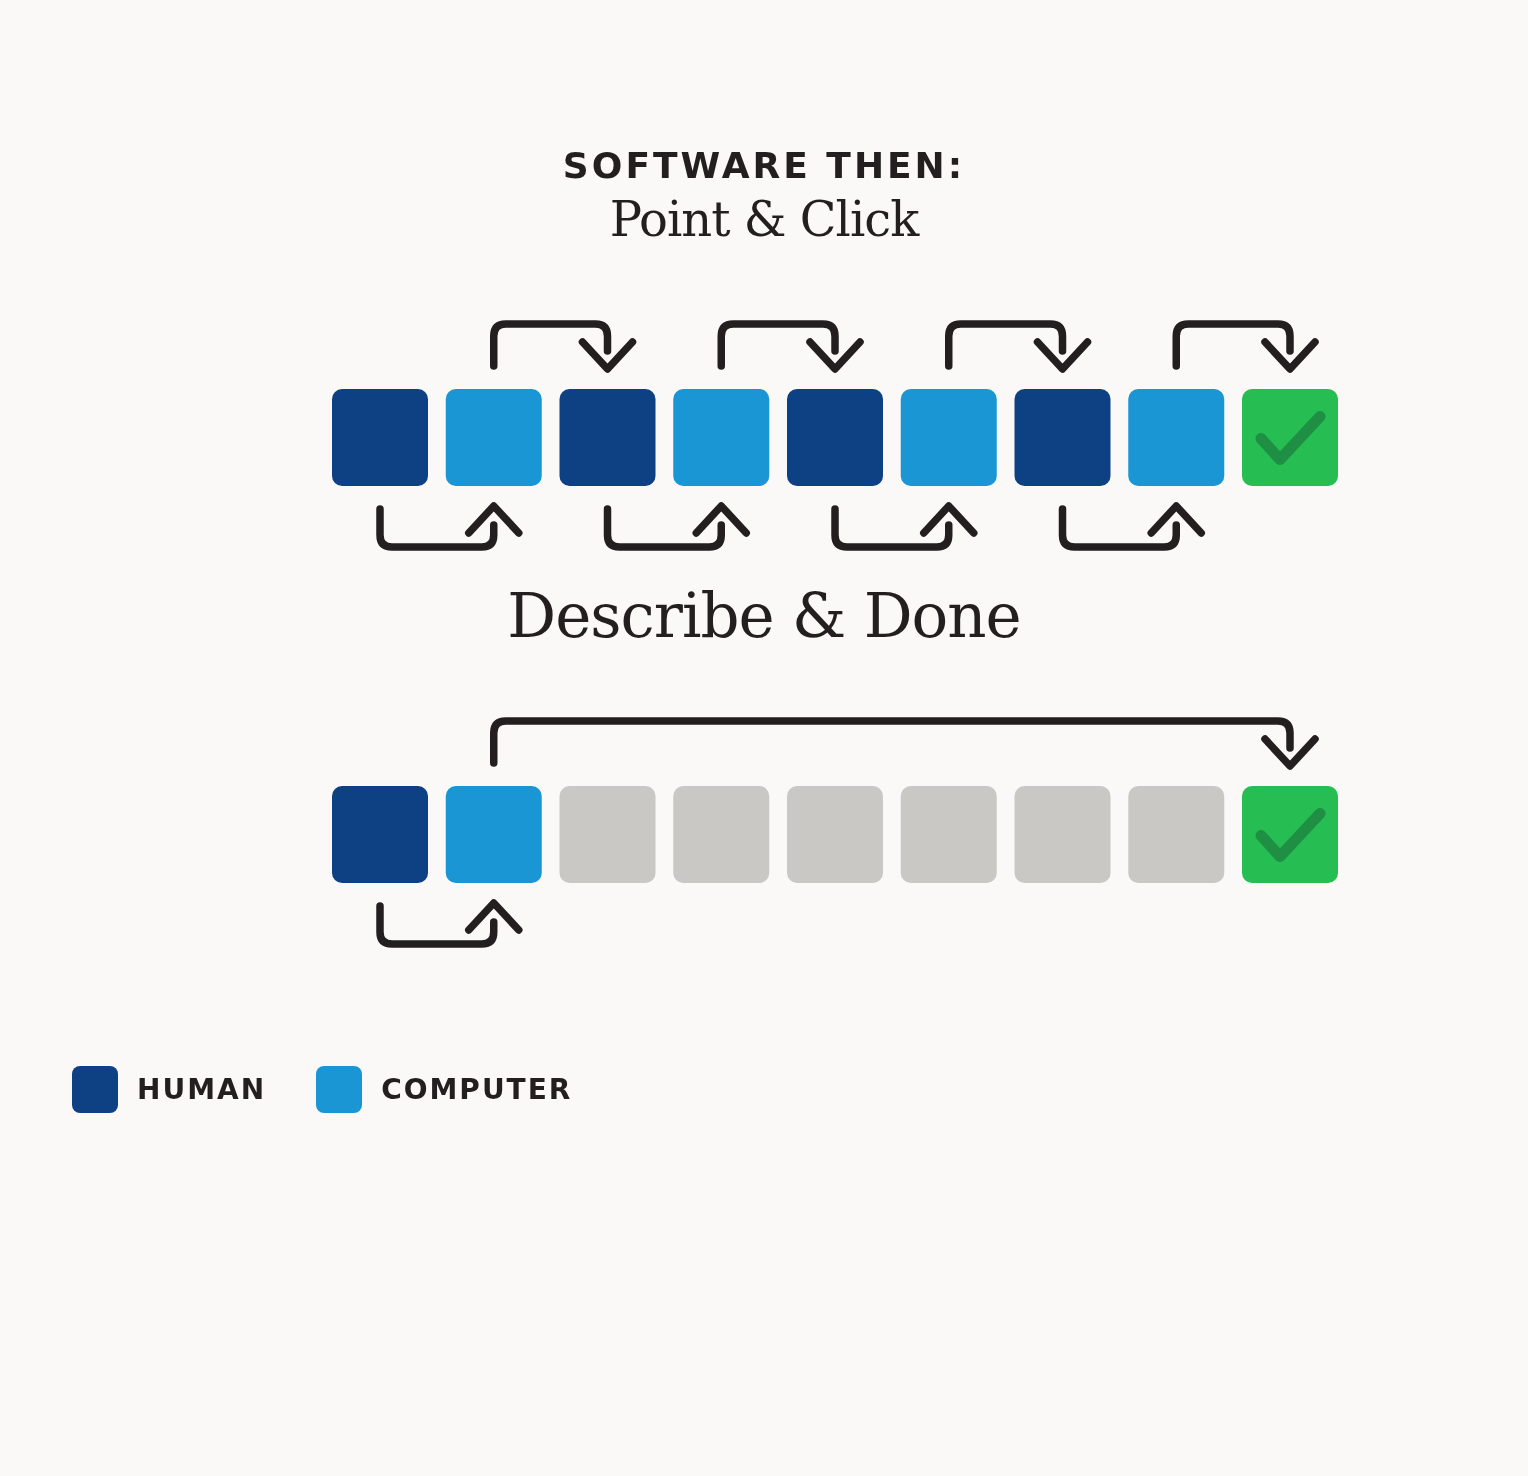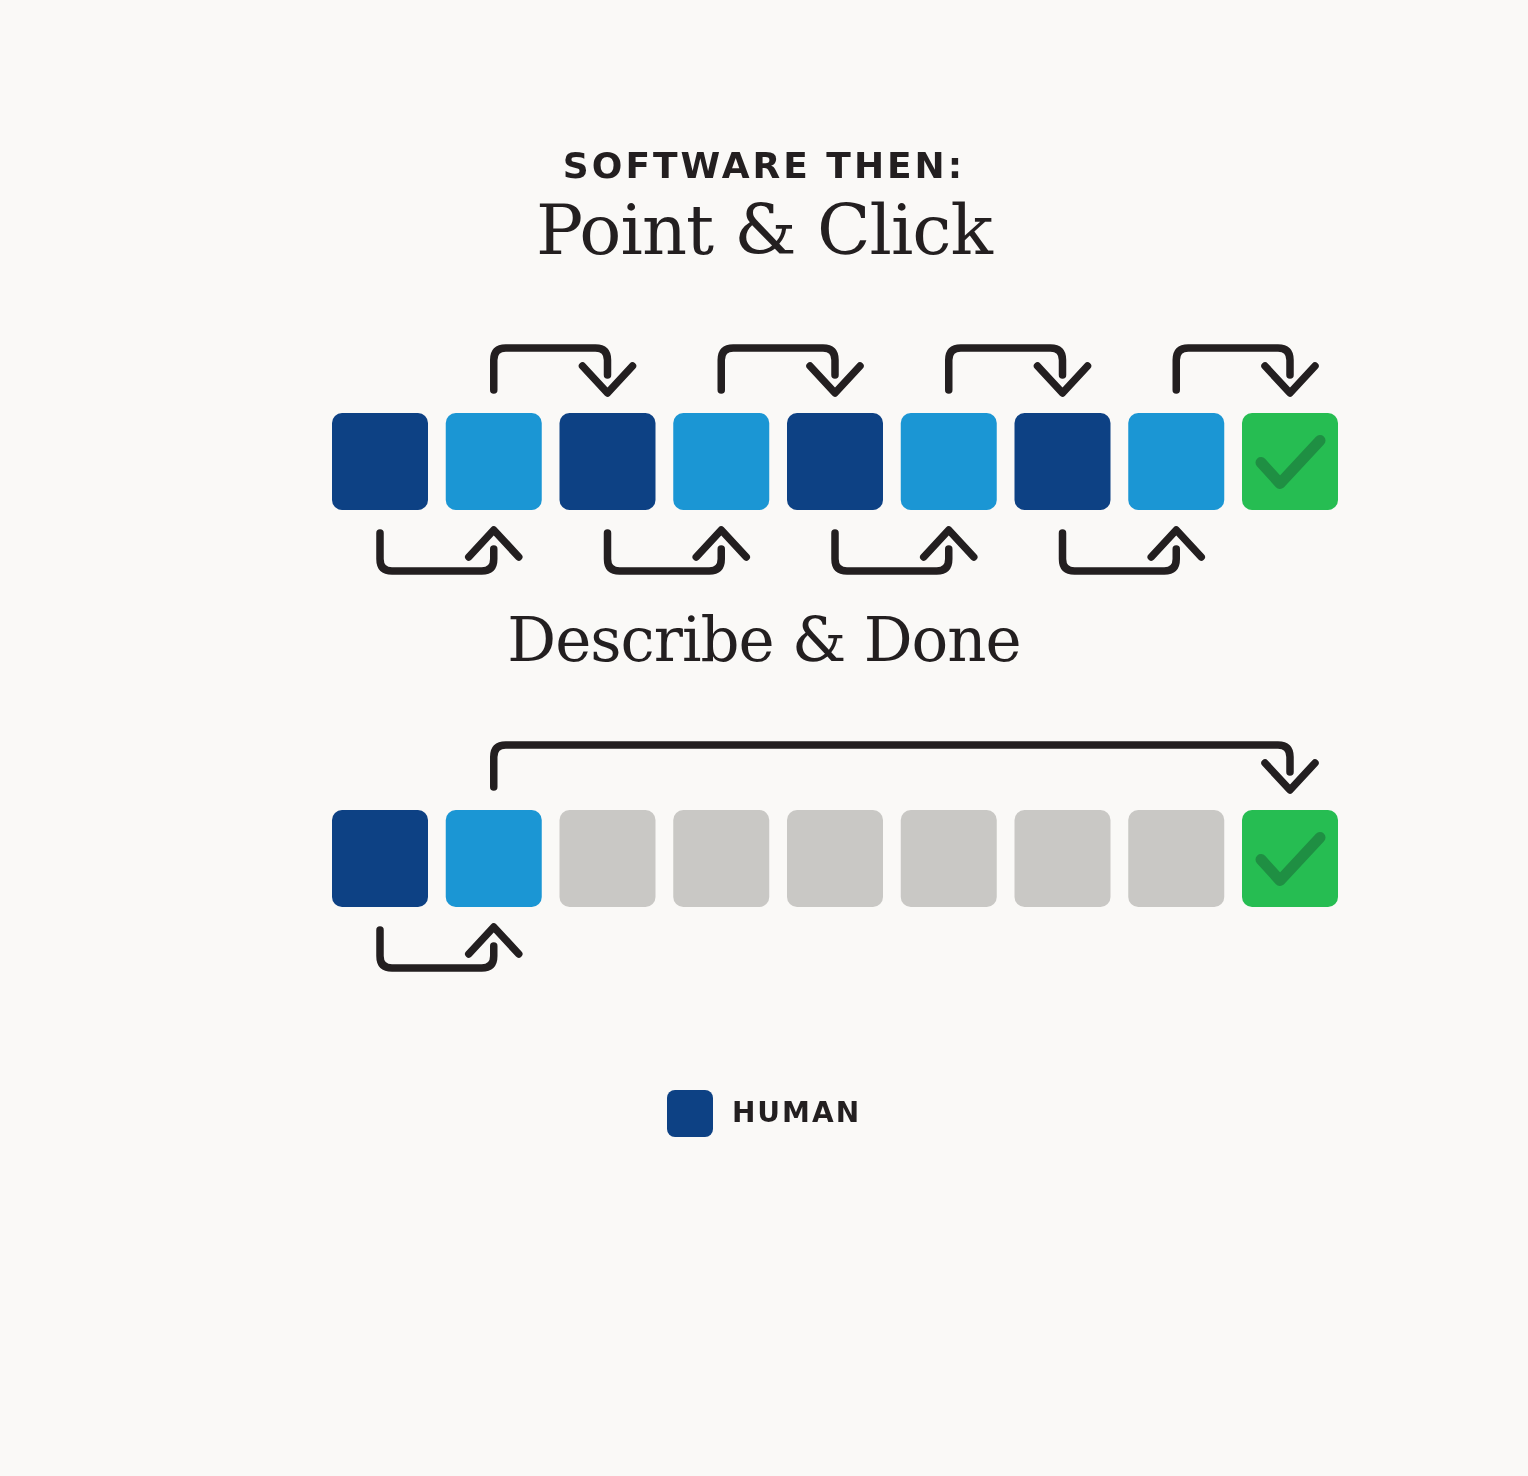--- a/index.html
+++ b/index.html
@@ -24,29 +24,28 @@
   }
   .kicker-1 { margin-top: 148px; }
   .kicker-2 { margin-top: 130px; }
   .title {
     font-family: "DejaVu Serif", "Liberation Serif", serif;
     font-weight: normal;
     line-height: 1.05;
     letter-spacing: -1px;
     margin: 10px 0 0 0;
   }
-  .title-1 { font-size: 70px; }
+  .title-1 { font-size: 48px; }
   .title-2 { font-size: 61px; }
   svg.diagram { display: block; margin: 0 auto; }
   #diagram-0 { margin-top: 60px; }
   #diagram-1 { margin-top: 53px; }
   .legend {
     margin-top: 95px;
     display: flex;
-    justify-content: center;
     align-items: center;
     gap: 50px;
   }
   .legend-item {
     display: flex;
     align-items: center;
     gap: 19px;
   }
   .swatch {
     width: 46px;
@@ -118,15 +117,19 @@
         <path d="M 308 205 L 308 231 Q 308 243 320 243 L 409.75 243 Q 421.75 243 421.75 231 L 421.75 221" fill="none" stroke="#231f20" stroke-width="7.5" stroke-linecap="round" stroke-linejoin="round"></path>
         <path d="M 396.75 229 L 421.75 202 L 446.75 229" fill="none" stroke="#231f20" stroke-width="7.5" stroke-linecap="round" stroke-linejoin="round"></path>
       </svg>
   </div>
 
   <div class="legend">
     <div class="legend-item">
       <span class="swatch" style="background: rgb(13, 65, 132);"></span>
       <span class="legend-label">HUMAN</span>
     </div>
+    <div class="legend-item">
+      <span class="swatch" style="background: rgb(27, 150, 212);"></span>
+      <span class="legend-label">COMPUTER</span>
+    </div>
   </div>
 
 </div>
 
 </body></html>

